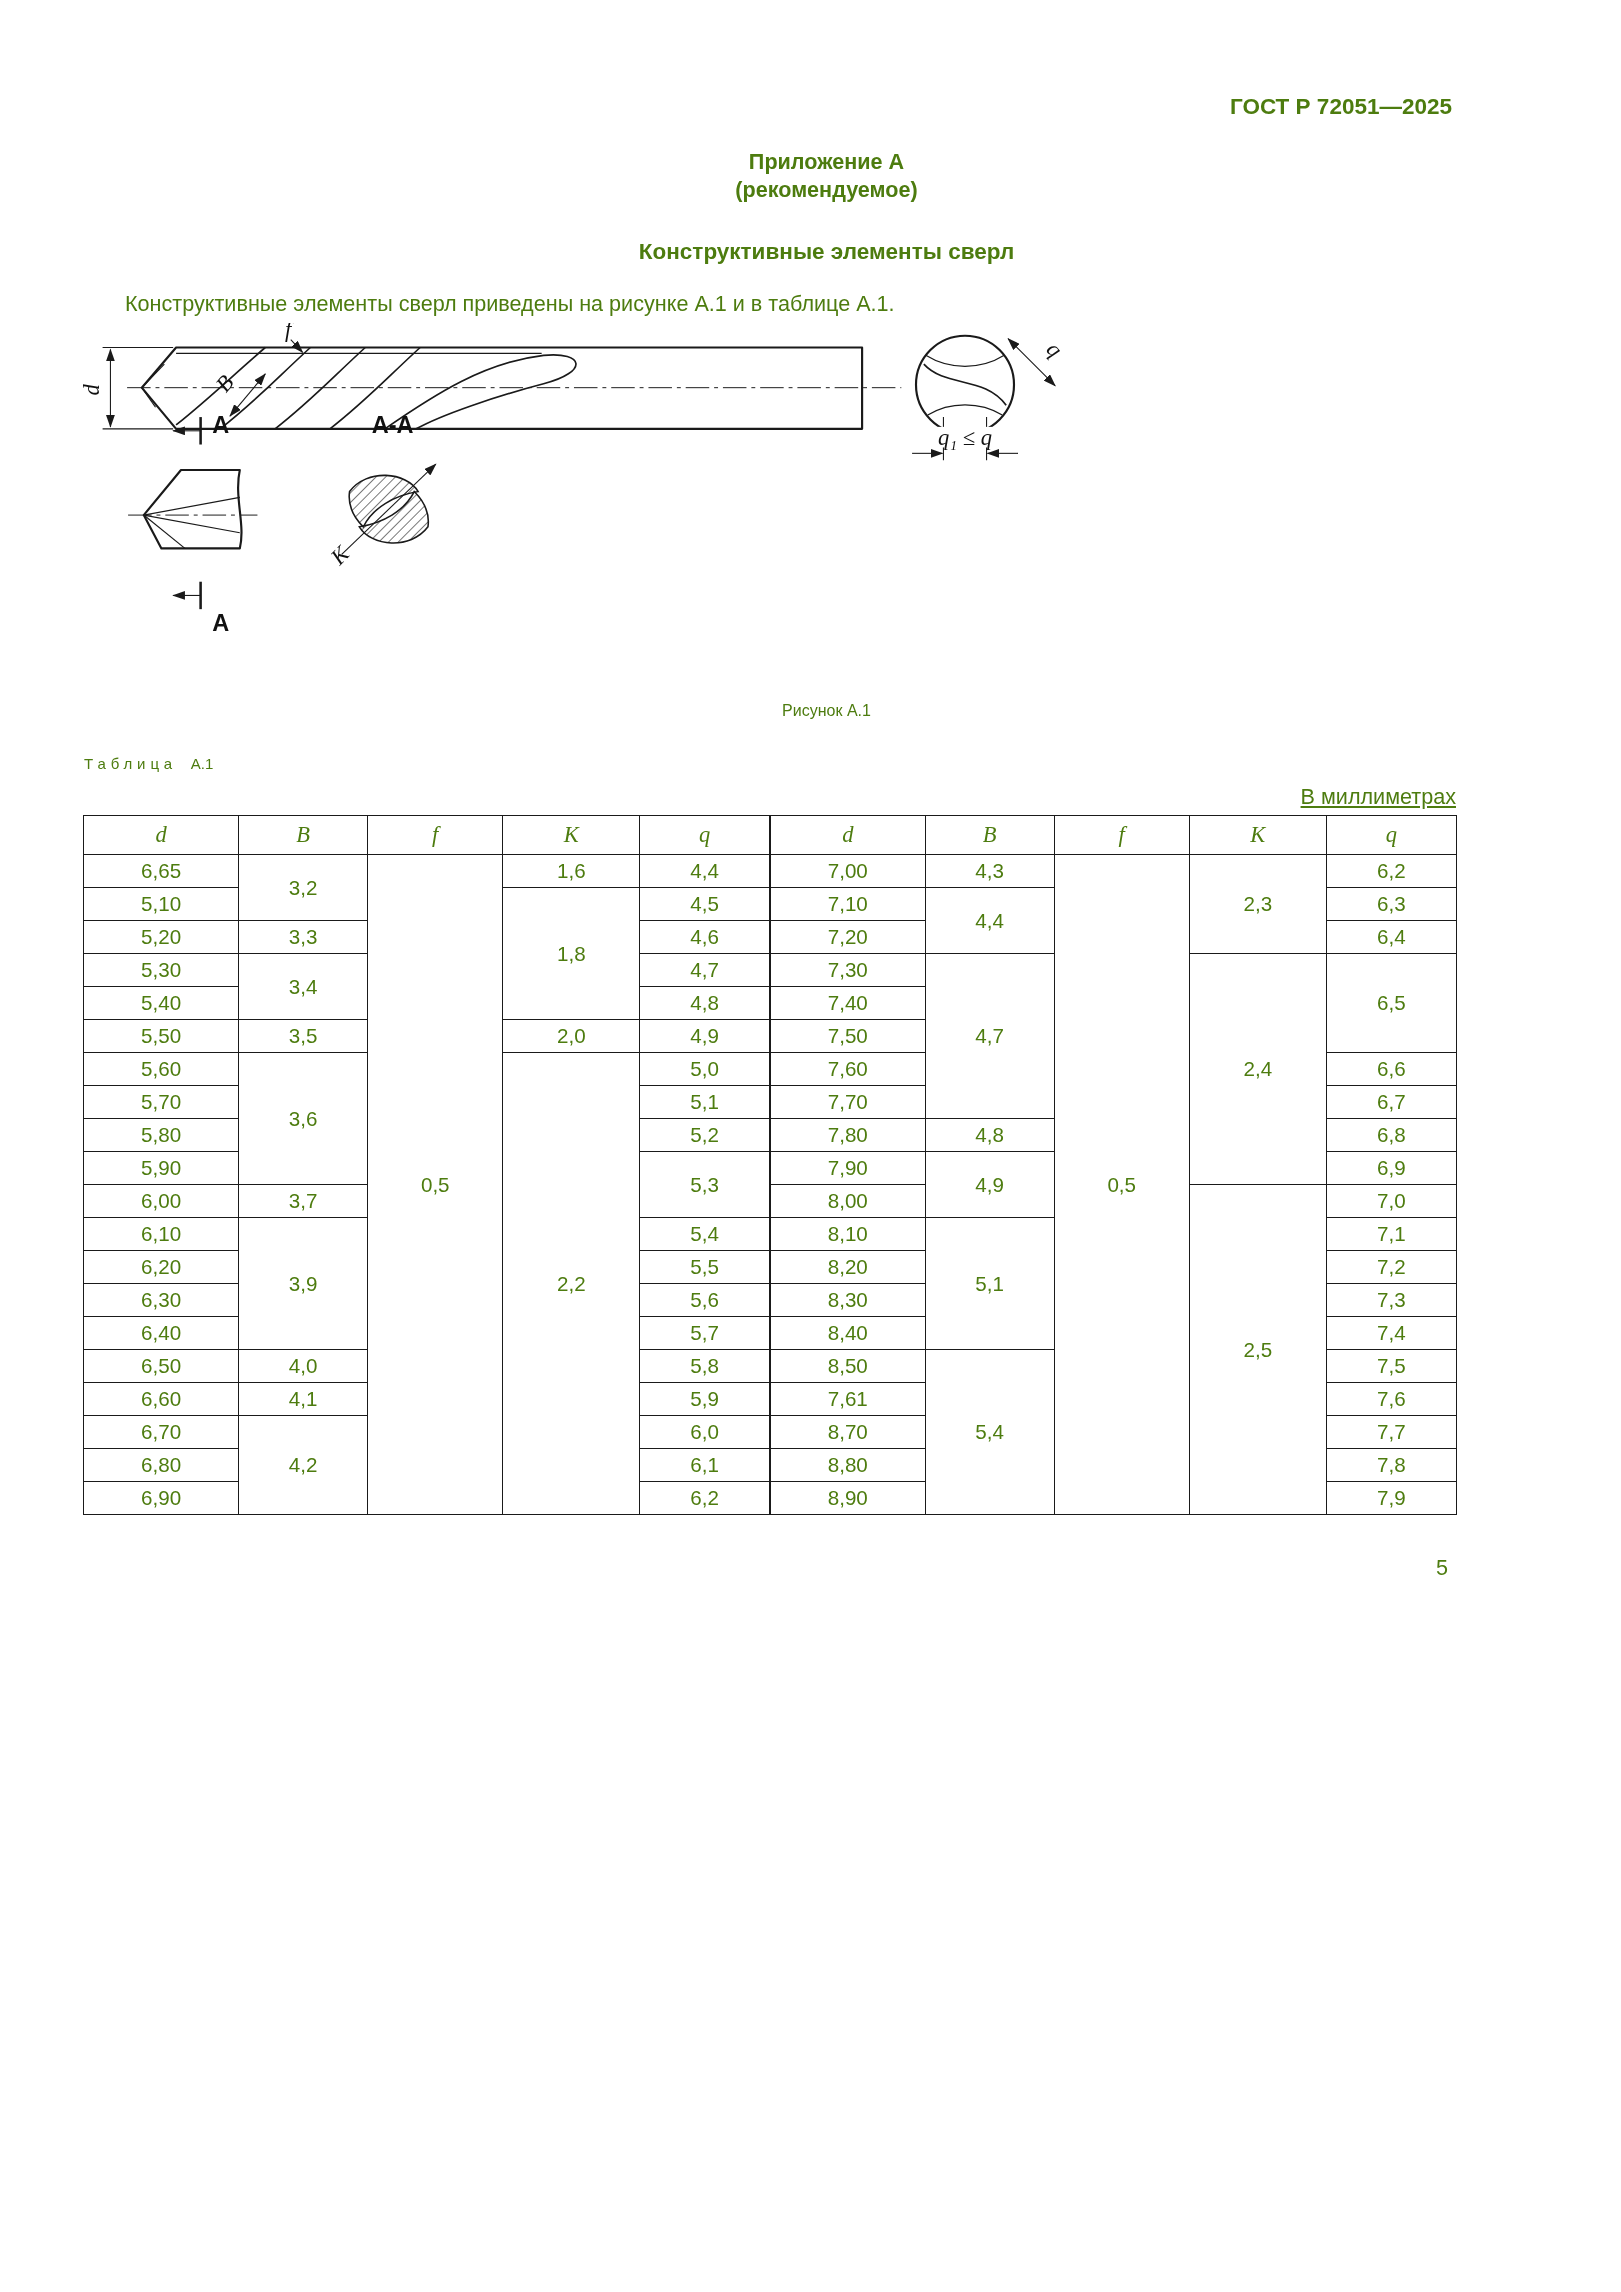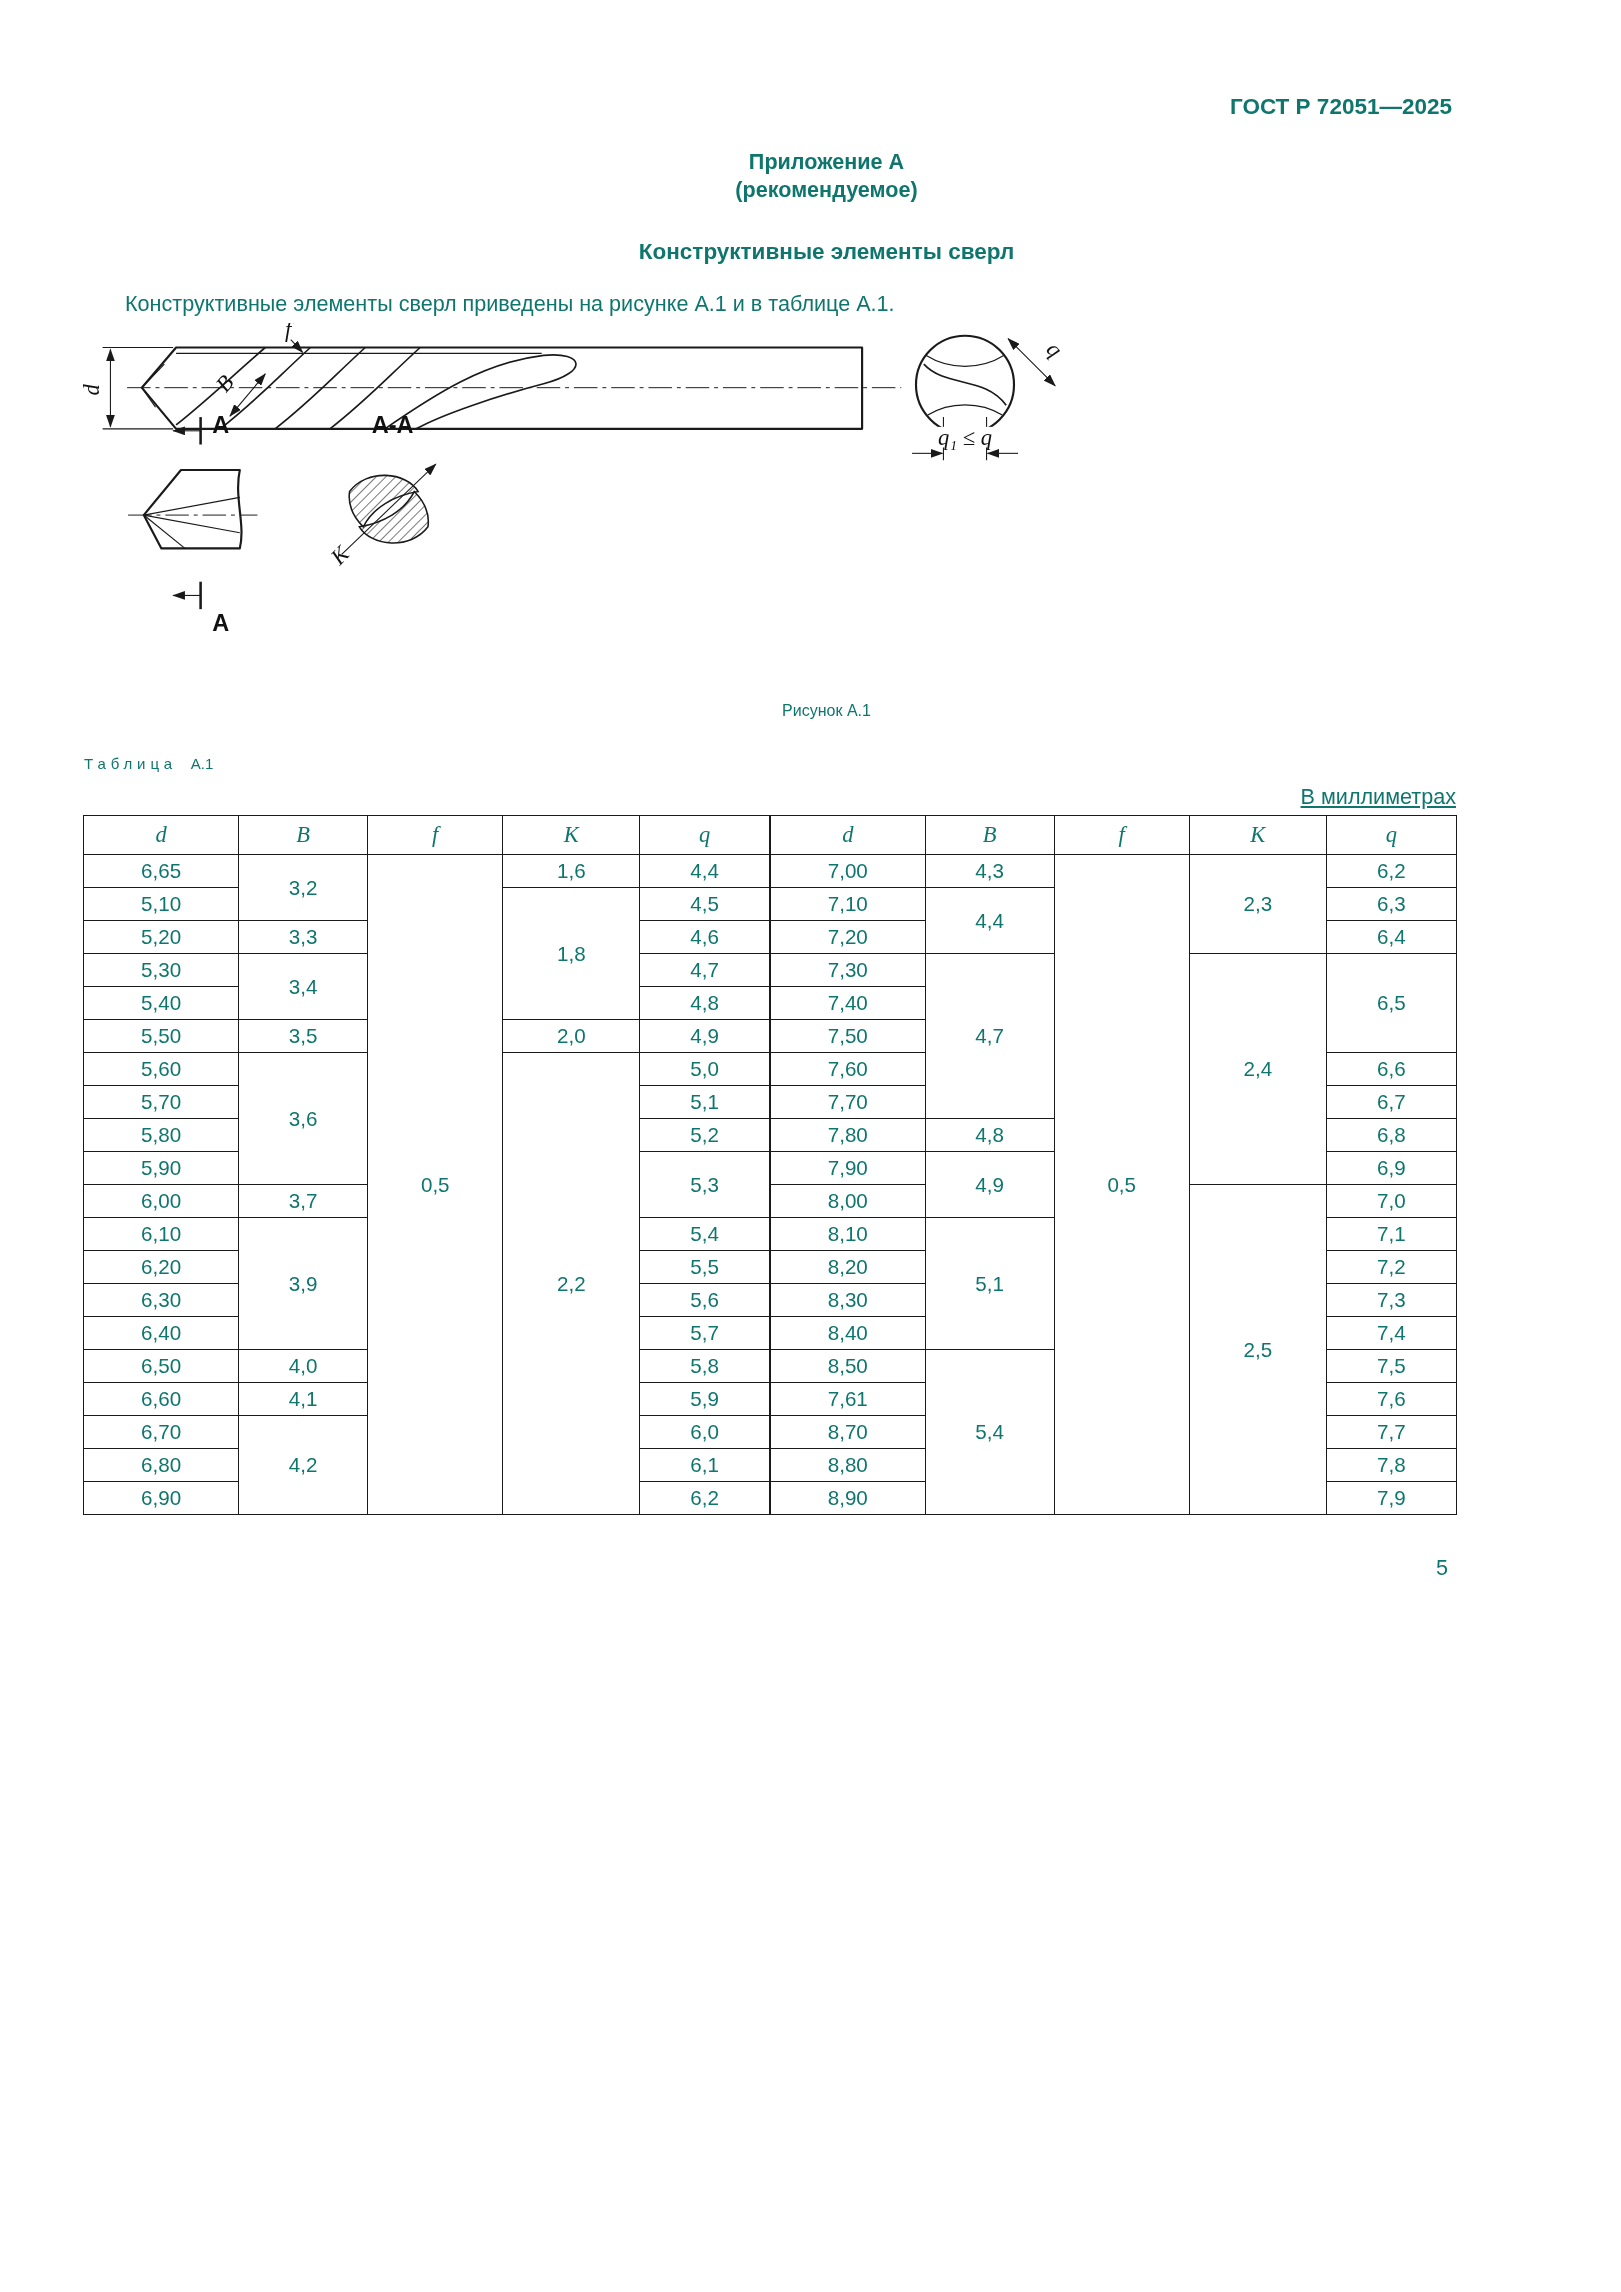--- a/index.html
+++ b/index.html
@@ -1,19 +1,19 @@
 <!DOCTYPE html>
 <html><head>
 <meta charset="utf-8">
 <style>
   * { margin:0; padding:0; box-sizing:border-box; }
   html,body { background:#ffffff; }
   .page {
     position:relative; width:1621px; height:2293px; background:#ffffff;
-    font-family:"Liberation Sans","DejaVu Sans",sans-serif; color:#0f766e; overflow:hidden;
+    font-family:"Liberation Sans","DejaVu Sans",sans-serif; color:#4d7c0f; overflow:hidden;
   }
   .std-header { position:absolute; top:94px; right:169px; font-size:22.5px; font-weight:bold; }
   .centered { position:absolute; left:16px; width:100%; text-align:center; }
   .app-title { top:149px; font-size:21.6px; font-weight:bold; }
   .app-sub   { top:177px; font-size:21.6px; font-weight:bold; }
   .heading   { top:239px; font-size:22.5px; font-weight:bold; }
   .intro { position:absolute; top:291px; left:84px; width:1374px; font-size:21.6px; text-indent:41px; line-height:26.5px; }
   .fig-caption { top:702px; font-size:16px; }
   .table-label { position:absolute; top:755px; left:84px; font-size:15px; }
   .table-label .spaced { letter-spacing:4.9px; margin-right:13.7px; }

